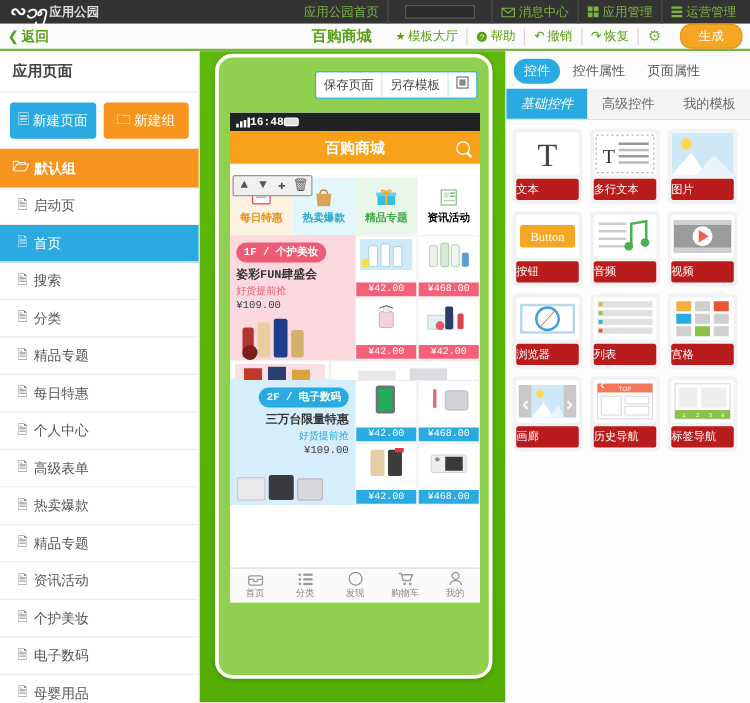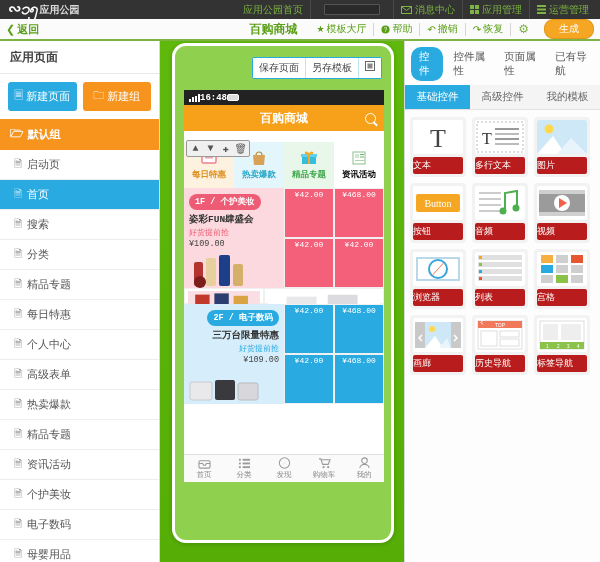--- a/index.html
+++ b/index.html
@@ -174,21 +174,21 @@
   }
   .floor1 .floor-tag { background: #ee5b74; }
   .floor2 .floor-tag { background: #29abe2; }
   .floor-h { font-size: 9.5px; font-weight: bold; color: #333; line-height: 12px; }
   .floor-sub { font-size: 8px; margin-top: 1px; }
   .floor1 .floor-sub { color: #ee5b74; }
   .floor2 .floor-sub { color: #29abe2; }
   .floor-price { font-size: 8.5px; color: #444; margin-top: 1px; }
   .prod {
     width: 50%; height: 50px; border: 1px solid #f0f0f0; position: relative;
-    background: #fff; display: flex; justify-content: center;
+    background: #fff; display: flex; align-items: flex-end; justify-content: center;
   }
   .prod-img { position: absolute; left: 3px; right: 3px; top: 2px; bottom: 12px; }
   .prod-price {
     width: 100%; text-align: center; font-size: 8px; color: #fff;
     padding: 1px 0; position: relative; z-index: 2;
   }
   .floor1 .prod-price { background: #f4607a; }
   .floor2 .prod-price { background: #29abe2; }
 
   .strip { height: 16px; display: flex; }
@@ -209,21 +209,21 @@
     border-left: 1px solid #d9d9d9; height: 521px; overflow: hidden;
   }
   .rp-tabs { display: flex; align-items: center; padding: 6px 4px 4px 6px; gap: 2px; }
   .rp-tab { font-size: 10.5px; color: #555; padding: 3px 8px; border-radius: 10px; }
   .rp-tab.active { background: #29abe2; color: #fff; }
   .rp-subtabs { display: flex; border-bottom: 1px solid #e2e2e2; }
   .rp-sub {
     flex: 1; text-align: center; font-size: 10.5px; color: #666;
     padding: 5px 0; background: #f4f4f4;
   }
-  .rp-sub.active { background: #29abe2; color: #fff; }
+  .rp-sub.active { background: #29abe2; color: #fff; font-style: italic; }
   .widgets {
     display: flex; flex-wrap: wrap; padding: 7px 5px; gap: 6px 6px;
   }
   .wcell {
     width: 56px; background: #f2f2f2; border-radius: 4px; padding: 3px;
     display: flex; flex-direction: column; align-items: center;
   }
   .wthumb {
     width: 50px; height: 34px; background: #fff; border-radius: 2px;
     display: flex; align-items: center; justify-content: center;
@@ -637,21 +637,20 @@
 
         </div>
       </div>
     </div>
 
     <div class="rpanel">
       <div class="rp-tabs" id="rp-tabs">
           <div class="rp-tab active">控件</div>
           <div class="rp-tab">控件属性</div>
           <div class="rp-tab">页面属性</div>
-          <div class="rp-tab">已有导航</div>
         </div>
       <div class="rp-subtabs" id="rp-subtabs">
           <div class="rp-sub active">基础控件</div>
           <div class="rp-sub">高级控件</div>
           <div class="rp-sub">我的模板</div>
         </div>
       <div class="widgets" id="widget-grid">
           <div class="wcell">
             <div class="wthumb">
               <svg viewBox="0 0 50 34" width="50" height="34">

